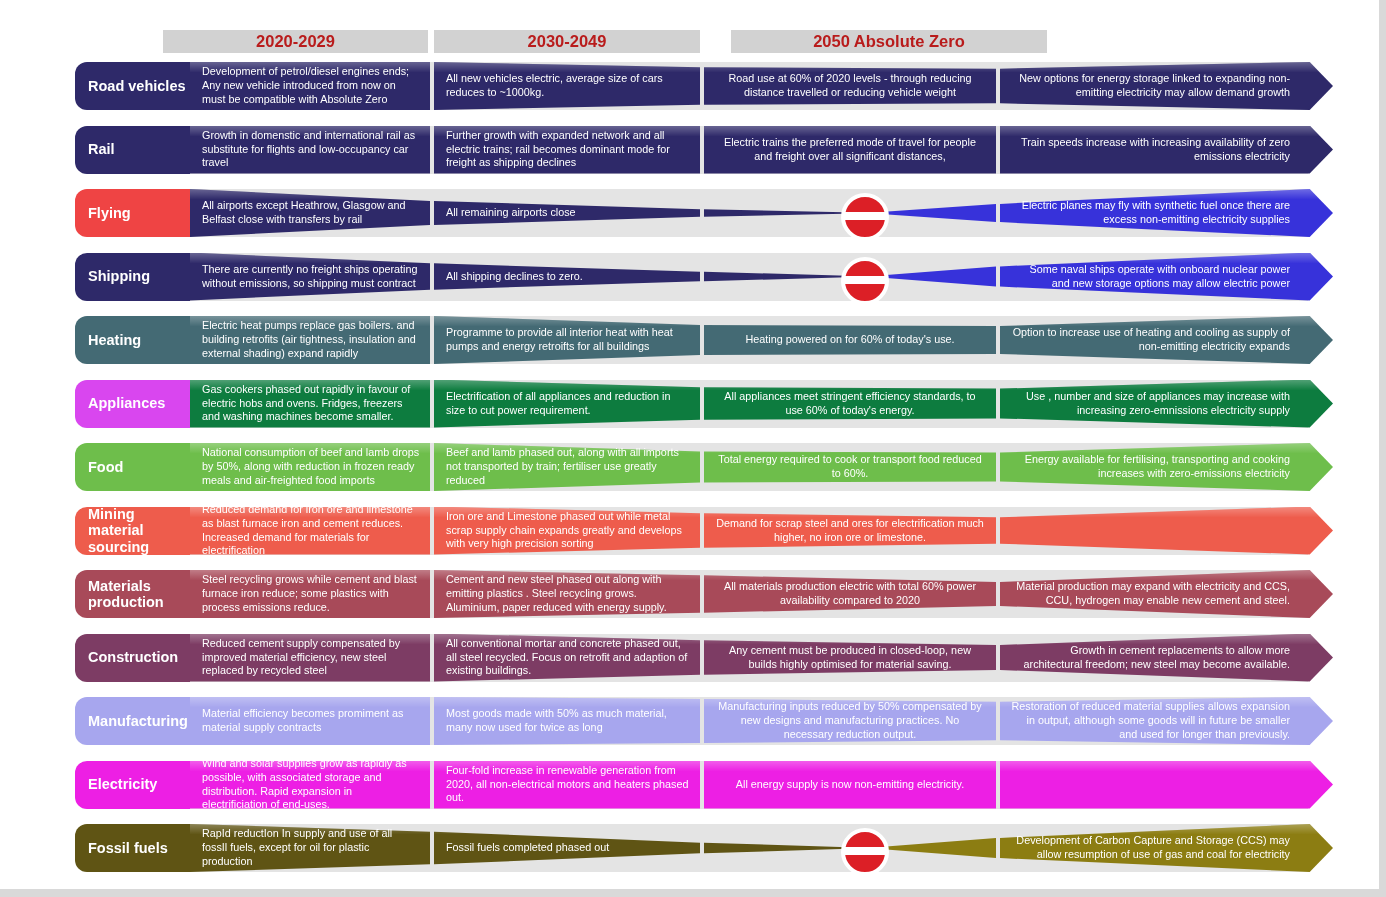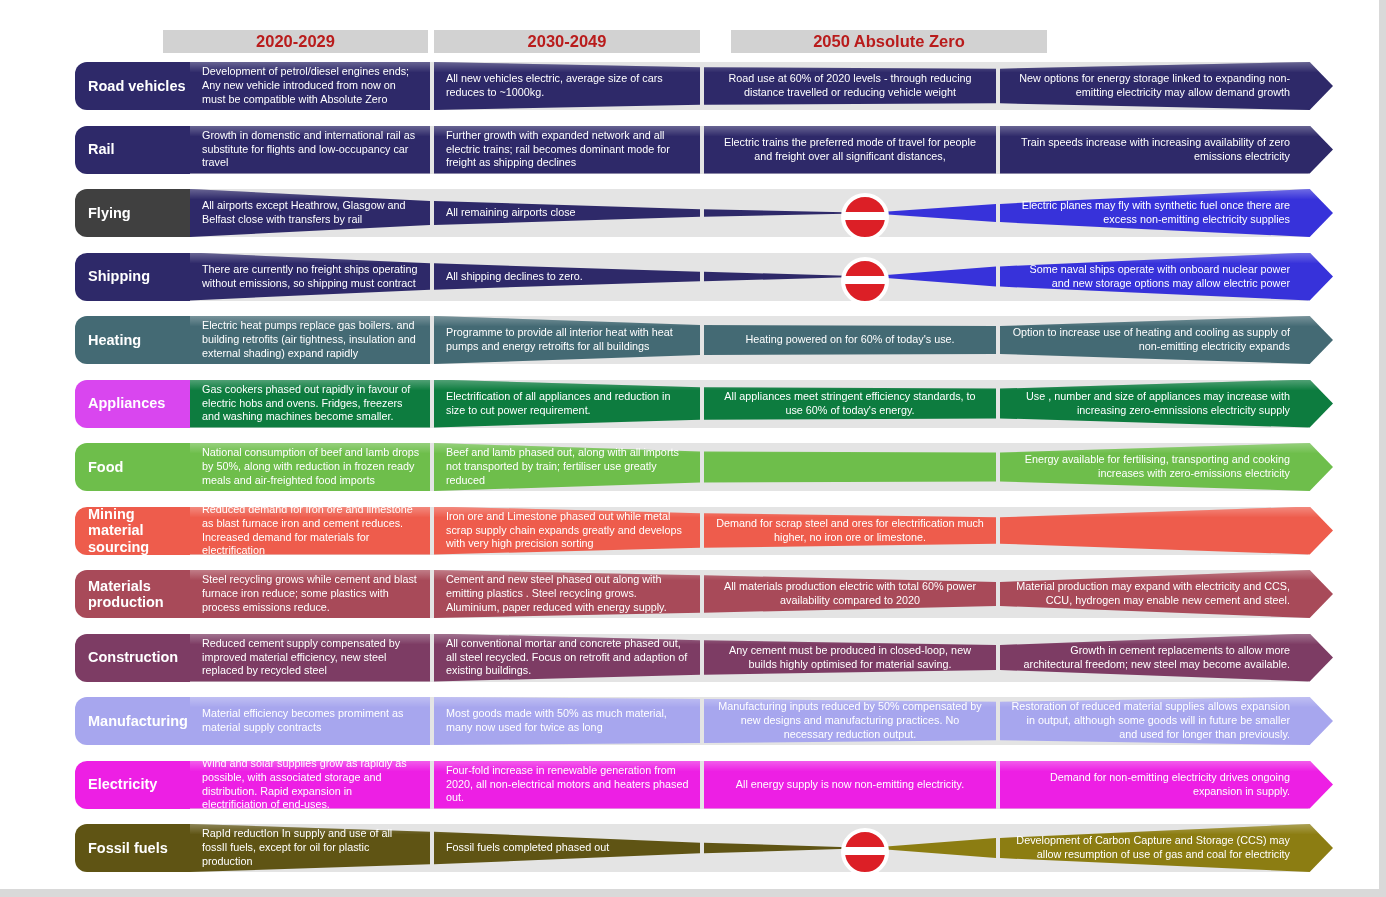--- a/index.html
+++ b/index.html
@@ -70,21 +70,21 @@
     <div class="txt t4">Train speeds increase with increasing availability of zero emissions electricity</div>
     <div class="txt t3">Electric trains the preferred mode of travel for people and freight over all significant distances,</div>
   </div>
         <div class="row">
     <div class="track" style="left: 115px; width: 1118px; background: rgb(228, 228, 228);"></div>
     <div class="seg s1" style="left: 115px; width: 240px; background-color: rgb(46, 41, 105); clip-path: polygon(0px 0%, 100% 25%, 100% 75%, 0px 100%);"></div>
     <div class="seg s2" style="left: 359px; width: 266px; background-color: rgb(46, 41, 105); clip-path: polygon(0px 25%, 100% 42%, 100% 58%, 0px 75%);"></div>
     <div class="seg s3a" style="left: 629px; width: 292px; background-color: rgb(46, 41, 105); clip-path: polygon(0px 42%, 52% 49%, 52% 51%, 0px 58%);"></div>
     <div class="seg s3b" style="left: 629px; width: 292px; background-color: rgb(55, 50, 218); clip-path: polygon(58% 49%, 100% 31%, 100% 69%, 58% 51%);"></div>
     <div class="seg s4" style="left: 925px; width: 333px; background-color: rgb(55, 50, 218); clip-path: polygon(0px 31%, 93% 0%, 100% 50%, 93% 100%, 0px 69%);"></div>
-    <div class="label" style="background: #404040;">Flying</div>
+    <div class="label" style="background: #ef4444;">Flying</div>
     <div class="noentry" style="left: 766px;"></div>
     <div class="txt t1">All airports except Heathrow, Glasgow and Belfast close with transfers by rail</div>
     <div class="txt t2">All remaining airports close</div>
     <div class="txt t3"></div>
     <div class="txt t4">Electric planes may fly with synthetic fuel once there are excess non-emitting electricity supplies</div>
   </div>
         <div class="row">
     <div class="track" style="left: 115px; width: 1118px; background: rgb(228, 228, 228);"></div>
     <div class="seg s1" style="left: 115px; width: 240px; background-color: rgb(46, 41, 105); clip-path: polygon(0px 0%, 100% 22.5%, 100% 77.5%, 0px 100%);"></div>
     <div class="seg s2" style="left: 359px; width: 266px; background-color: rgb(46, 41, 105); clip-path: polygon(0px 22.5%, 100% 40%, 100% 60%, 0px 77.5%);"></div>
@@ -130,20 +130,21 @@
     <div class="track" style="left: 115px; width: 1118px; background: rgb(228, 228, 228);"></div>
     <div class="seg s1" style="left: 115px; width: 240px; background-color: rgb(110, 190, 75); clip-path: polygon(0px 0%, 100% 0%, 100% 100%, 0px 100%);"></div>
     <div class="seg s2" style="left: 359px; width: 266px; background-color: rgb(110, 190, 75); clip-path: polygon(0px 0%, 100% 17.5%, 100% 82.5%, 0px 100%);"></div>
     <div class="seg s3a" style="left: 629px; width: 292px; background-color: rgb(110, 190, 75); clip-path: polygon(0px 17.5%, 100% 20%, 100% 80%, 0px 82.5%);"></div>
 
     <div class="seg s4" style="left: 925px; width: 333px; background-color: rgb(110, 190, 75); clip-path: polygon(0px 20%, 93% 0%, 100% 50%, 93% 100%, 0px 80%);"></div>
     <div class="label" style="background: rgb(110, 190, 75);">Food</div>
 
     <div class="txt t1">National consumption of beef and lamb drops by 50%, along with reduction in frozen ready meals and air-freighted food imports</div>
     <div class="txt t2">Beef and lamb phased out, along with all imports not transported by train; fertiliser use greatly reduced</div>
+    <div class="txt t3">Total energy required to cook or transport food reduced to 60%.</div>
     <div class="txt t4">Energy available for fertilising, transporting and cooking increases with zero-emissions electricity</div>
   </div>
         <div class="row">
     <div class="track" style="left: 115px; width: 1118px; background: rgb(228, 228, 228);"></div>
     <div class="seg s1" style="left: 115px; width: 240px; background-color: rgb(238, 92, 76); clip-path: polygon(0px 0%, 100% 0%, 100% 100%, 0px 100%);"></div>
     <div class="seg s2" style="left: 359px; width: 266px; background-color: rgb(238, 92, 76); clip-path: polygon(0px 0%, 100% 14%, 100% 86%, 0px 100%);"></div>
     <div class="seg s3a" style="left: 629px; width: 292px; background-color: rgb(238, 92, 76); clip-path: polygon(0px 14%, 100% 22.5%, 100% 77.5%, 0px 86%);"></div>
 
     <div class="seg s4" style="left: 925px; width: 333px; background-color: rgb(238, 92, 76); clip-path: polygon(0px 22.5%, 93% 0%, 100% 50%, 93% 100%, 0px 77.5%);"></div>
     <div class="label" style="background: rgb(238, 92, 76);">Mining material sourcing</div>
@@ -199,21 +200,20 @@
     <div class="seg s1" style="left: 115px; width: 240px; background-color: rgb(237, 31, 228); clip-path: polygon(0px 0%, 100% 0%, 100% 100%, 0px 100%);"></div>
     <div class="seg s2" style="left: 359px; width: 266px; background-color: rgb(237, 31, 228); clip-path: polygon(0px 0%, 100% 0%, 100% 100%, 0px 100%);"></div>
     <div class="seg s3a" style="left: 629px; width: 292px; background-color: rgb(237, 31, 228); clip-path: polygon(0px 0%, 100% 0%, 100% 100%, 0px 100%);"></div>
 
     <div class="seg s4" style="left: 925px; width: 333px; background-color: rgb(237, 31, 228); clip-path: polygon(0px 0%, 93% 0%, 100% 50%, 93% 100%, 0px 100%);"></div>
     <div class="label" style="background: rgb(237, 31, 228);">Electricity</div>
 
     <div class="txt t1">Wind and solar supplies grow as rapidly as possible, with associated storage and distribution. Rapid expansion in electrificiation of end-uses.</div>
     <div class="txt t2">Four-fold increase in renewable generation from 2020, all non-electrical motors and heaters phased out.</div>
     <div class="txt t3">All energy supply is now non-emitting electricity.</div>
-    <div class="txt t4">Demand for non-emitting electricity drives ongoing expansion in supply.</div>
   </div>
         <div class="row">
     <div class="track" style="left: 115px; width: 1118px; background: rgb(228, 228, 228);"></div>
     <div class="seg s1" style="left: 115px; width: 240px; background-color: rgb(95, 84, 20); clip-path: polygon(0px 0%, 100% 16%, 100% 84%, 0px 100%);"></div>
     <div class="seg s2" style="left: 359px; width: 266px; background-color: rgb(95, 84, 20); clip-path: polygon(0px 16%, 100% 39%, 100% 61%, 0px 84%);"></div>
     <div class="seg s3a" style="left: 629px; width: 292px; background-color: rgb(95, 84, 20); clip-path: polygon(0px 39%, 52% 49%, 52% 51%, 0px 61%);"></div>
     <div class="seg s3b" style="left: 629px; width: 292px; background-color: rgb(140, 125, 18); clip-path: polygon(58% 49%, 100% 29%, 100% 71%, 58% 51%);"></div>
     <div class="seg s4" style="left: 925px; width: 333px; background-color: rgb(140, 125, 18); clip-path: polygon(0px 29%, 93% 0%, 100% 50%, 93% 100%, 0px 71%);"></div>
     <div class="label" style="background: rgb(95, 84, 20);">Fossil fuels</div>
     <div class="noentry" style="left: 766px;"></div>

